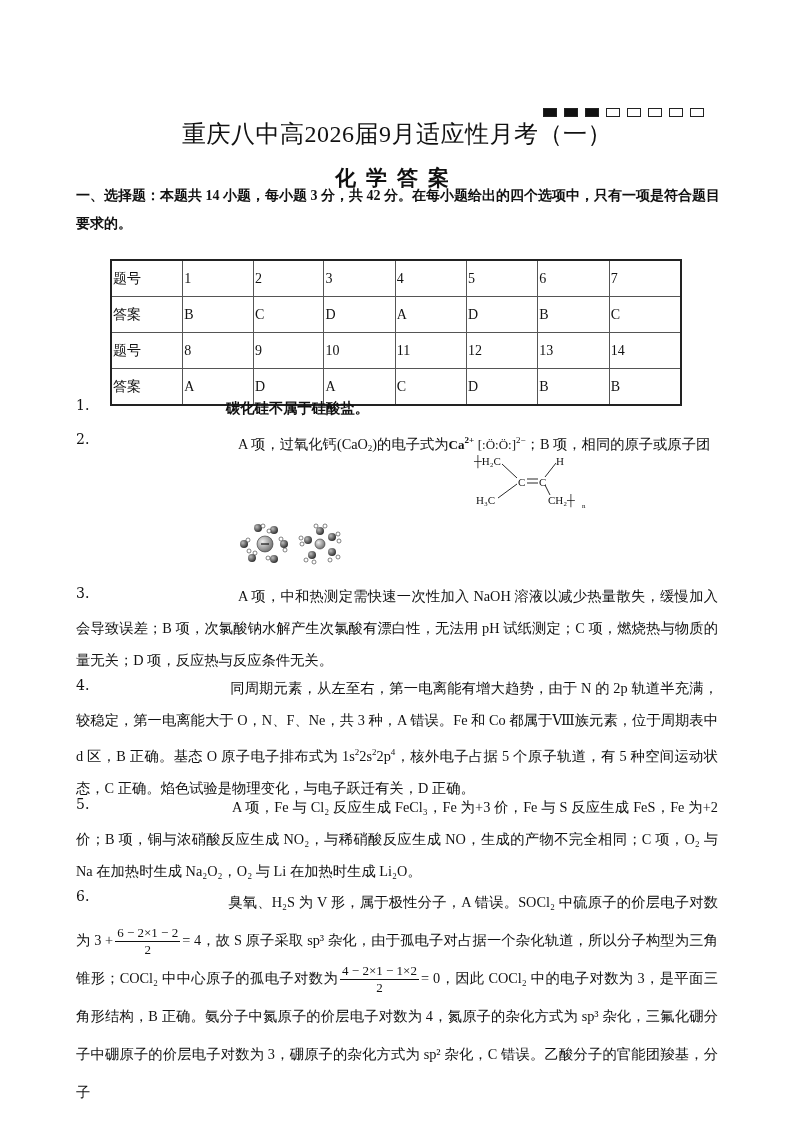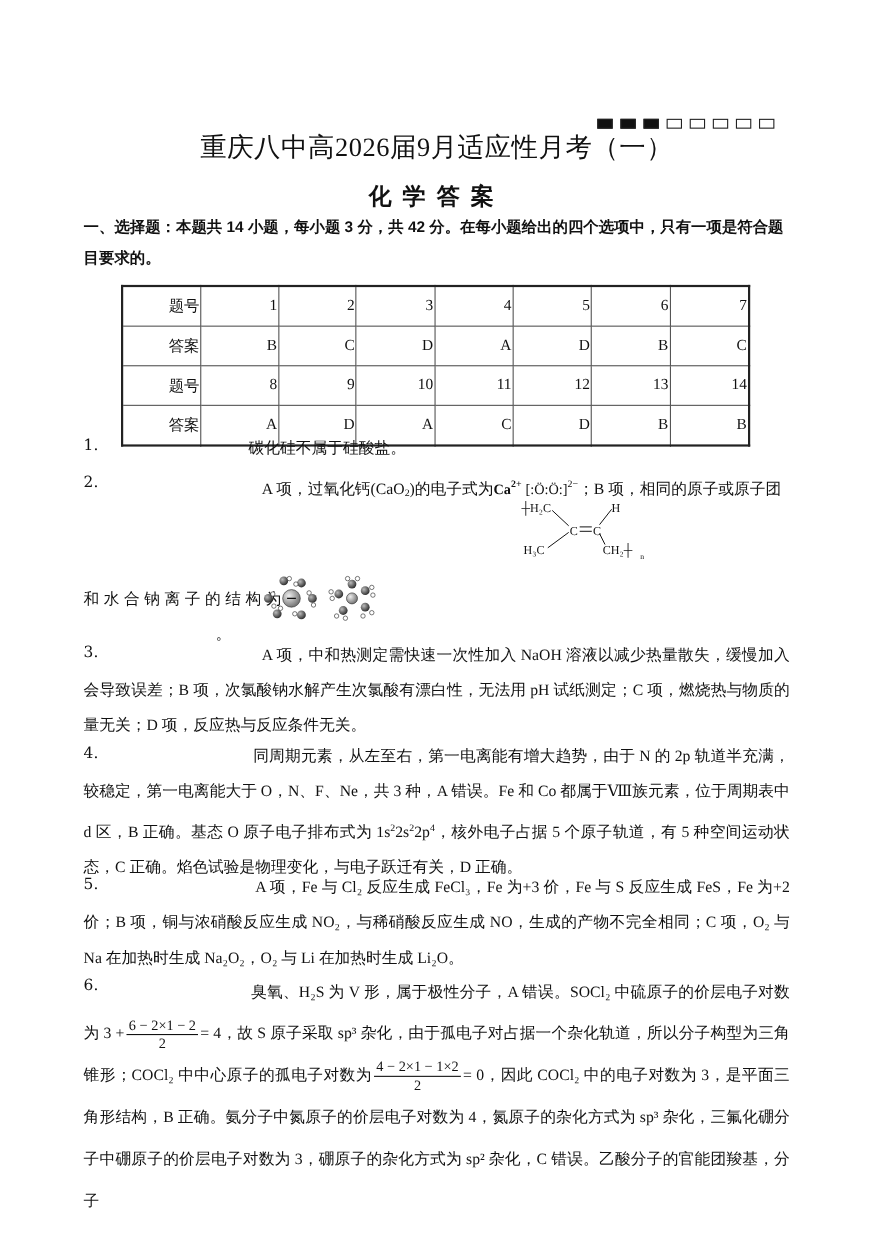--- a/index.html
+++ b/index.html
@@ -6,25 +6,25 @@
   body { width: 794px; height: 1123px; position: relative; overflow: hidden;
          font-family: "DejaVu Serif", "Liberation Serif", serif; color: #111; }
   .page { position: absolute; left: 0; top: 0; width: 688px; height: 1123px; margin-top: 40px; }
   .sq-row { position: absolute; left: 543px; top: 68px; display: flex; gap: 7px; }
   .sq { width: 14px; height: 9px; box-sizing: border-box; border: 1px solid #222; }
   .sq.filled { background: #111; }
   .title { position: absolute; left: 0; width: 794px; top: 78px; text-align: center;
            font-size: 24px; letter-spacing: 0.5px; font-family: "Liberation Serif", serif; }
   .subtitle { position: absolute; left: 0; width: 794px; top: 124px; text-align: center;
               font-size: 21px; font-weight: bold; letter-spacing: 10px; }
-  .section { position: absolute; left: 76px; top: 152px; width: 650px; font-size: 14px;
-             font-weight: bold; line-height: 28px; font-family: Liberation Sans, sans-serif; }
+  .section { position: absolute; left: 76px; top: 142px; width: 650px; font-size: 14px;
+             font-weight: bold; line-height: 28px; font-family: Liberation Serif, serif; }
   table.ans { position: absolute; left: 110px; top: 219px; border-collapse: collapse;
               width: 572px; font-size: 14px; font-family: "Liberation Serif", serif; }
-  table.ans td { border: 1px solid #555; height: 33px; text-align: right; width: 81px; }
+  table.ans td { border: 1px solid #555; height: 33px; text-align: left; width: 81px; }
   table.ans { border: 2px solid #222; }
   .p { position: absolute; left: 76px; width: 642px; font-size: 14.3px; line-height: 32px;
        font-family: "Liberation Serif", "DejaVu Serif", serif; text-align: justify; }
   .num { position: absolute; left: 76px; font-size: 14px; }
   .ind { display: inline-block; }
   sub { font-size: 9px; vertical-align: -2px; }
   sup { font-size: 9px; vertical-align: 6px; }
   .frac { display: inline-block; vertical-align: middle; text-align: center; font-size: 13px; line-height: 16px; margin: 0 2px; }
   .frac .top { display: block; border-bottom: 1px solid #111; padding: 0 2px; }
   .frac .bot { display: block; }
@@ -91,21 +91,21 @@
           <td>A</td>
           <td>C</td>
           <td>D</td>
           <td>B</td>
           <td>B</td>
         </tr>
       </tbody>
   </table>
 
   <div class="num" style="top:357px;">1.</div>
-  <div class="p" style="top:352px;">
+  <div class="p" style="top:352px;font-weight:bold;">
     <span class="ind" style="width:150px;"></span><span>碳化硅不属于硅酸盐。</span>
   </div>
 
   <div class="num" style="top:391px;">2.</div>
   <div class="p" style="top:382px; line-height:37px;">
     <span class="ind" style="width:162px;"></span><span>A 项，过氧化钙(CaO</span><sub>2</sub><span>)的电子式为</span><span style="font-weight:bold;font-size:13px;"><span>Ca</span><sup>2+</sup></span> <span style="font-size:13px;"><span>[:Ö:Ö:]</span><sup>2−</sup></span><span>；B 项，相同的原子或原子团</span>
   </div>
   <svg class="chem" style="position:absolute; left:472px; top:412px;" width="115" height="60">
     <g font-family="Liberation Serif, serif" font-size="11" fill="#111" stroke="none">
       <text x="2" y="13">┼H₂C</text>
@@ -124,23 +124,20 @@
       <line x1="73" y1="25" x2="84" y2="11"></line>
       <line x1="73" y1="33" x2="78" y2="43"></line>
     </g>
   </svg>
   <div class="p" style="top:420px; left:582px; width:140px;"></div>
 
   <div class="p" style="top:418px;">
     <span class="ind" style="width:0;"></span>
   </div>
 
-  <div class="p" style="top:489px; width:180px;">
-    <span id="q2d-tail">和水合钠离子的结构为<span style="display:inline-block;width:120px"></span>。</span>
-  </div>
 
   <svg style="position:absolute; left:238px; top:482px;" width="120" height="44">
     <defs>
       <radialGradient id="gO" cx="35%" cy="35%" r="65%">
           <stop offset="0" stop-color="#bbb"></stop>
           <stop offset="1" stop-color="#333"></stop>
         </radialGradient>
       <radialGradient id="gC" cx="35%" cy="35%" r="65%">
           <stop offset="0" stop-color="#eee"></stop>
           <stop offset="1" stop-color="#777"></stop>

